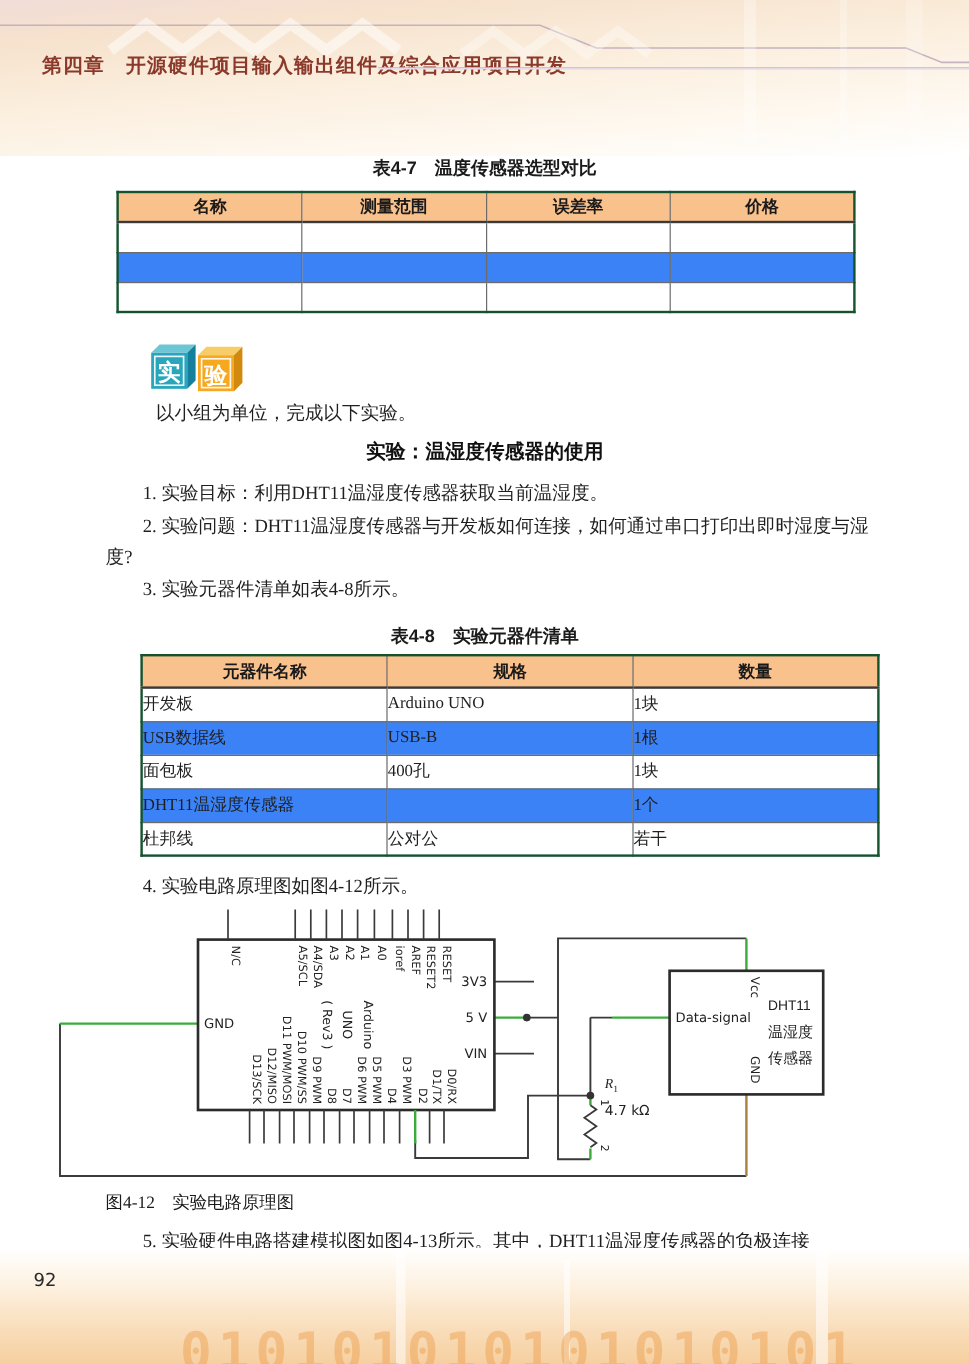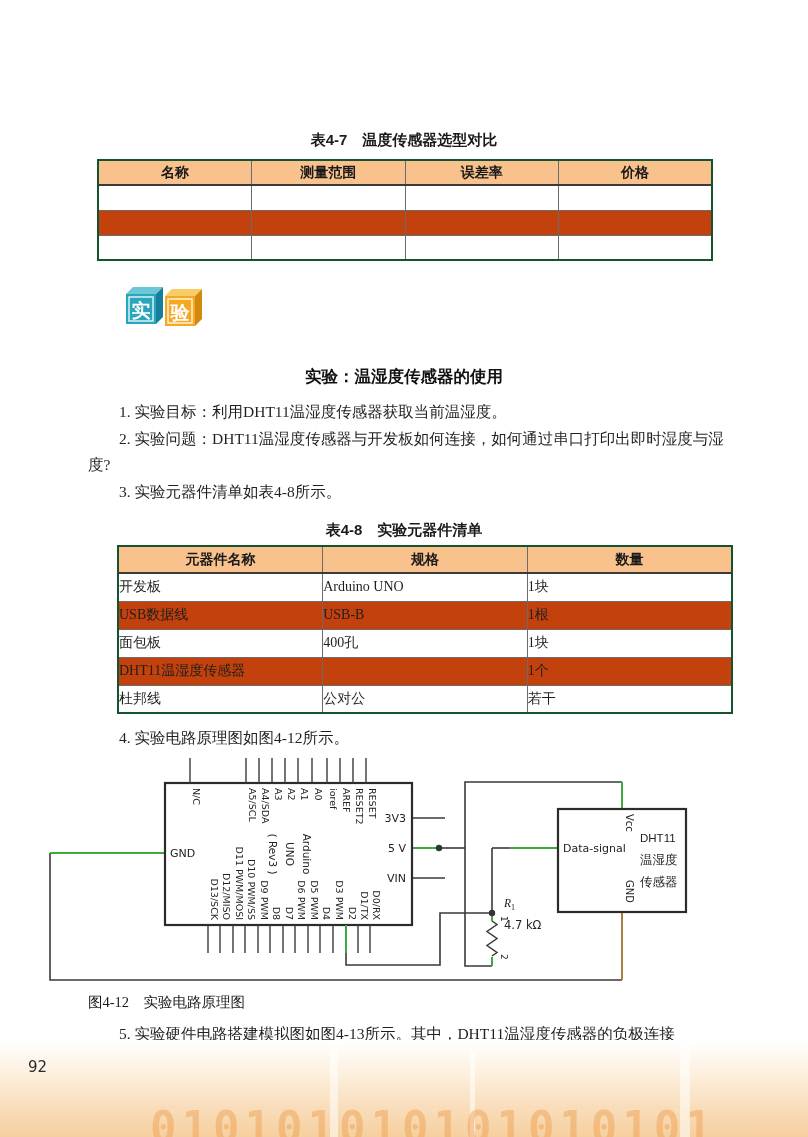--- a/index.html
+++ b/index.html
@@ -58,21 +58,21 @@
     font-weight:bold; font-size:14px; color:#1a1a1a;
     border:1px solid #6b6b6b; border-bottom:2px solid #3a3a3a;
   }
   table.book-table td {
     border:1px solid #6b6b6b; text-align:left; font-size:14px; color:#1f1f1f;
   }
   #table47 th { height:25px; }
   #table47 td { height:25px; }
   #table48 th { height:27px; }
   #table48 td { height:28px; }
-  tr.row-alt td { background:#c2410c; }
+  tr.row-alt td { background:#3b82f6; }
   
   #exp-badge { position:absolute; left:123px; top:284px; }
   
   #circuit-wrap { position:absolute; left:40px; top:750px; }
   
   #footer-band {
     position:absolute; left:0; bottom:0; width:808px; height:97px;
     background:linear-gradient(180deg, #ffffff 0%, #fdf0de 35%, #f9ddba 70%, #f6cf9f 100%);
     overflow:hidden;
   }
@@ -86,20 +86,32 @@
   #page-number {
     position:absolute; left:28px; top:18px;
     font-size:15px; color:#2a2a2a; font-family:"DejaVu Sans", sans-serif;
   }
 </style>
 </head>
 <body>
 
 <div id="page">
 
+  <div id="header-band">
+    <svg width="808" height="130" style="position:absolute;left:0;top:0;">
+      <path d="M0,21 H450 L497,40 H755 L785,52 H808" fill="none" stroke="#bca8bb" stroke-width="1.3" opacity="0.85"></path>
+      <path d="M92,42 l30,-22 l30,22 l30,-22 l30,22 l30,-22 l30,22 l30,-22 l30,22" fill="none" stroke="#ffffff" stroke-width="9" opacity="0.5"></path>
+      <path d="M385,45 l26,-19 l26,19 l26,-19 l26,19 l26,-19 l26,19" fill="none" stroke="#ffffff" stroke-width="8" opacity="0.35"></path>
+      <rect x="620" y="0" width="10" height="120" fill="#ffffff" opacity="0.30"></rect>
+      <rect x="700" y="0" width="6" height="120" fill="#ffffff" opacity="0.25"></rect>
+      <rect x="755" y="0" width="14" height="120" fill="#ffffff" opacity="0.20"></rect>
+    </svg>
+    <div id="chapter-title">第四章　开源硬件项目输入输出组件及综合应用项目开发</div>
+    <div class="title-rule"></div>
+  </div>
 
   <div class="tbl-caption" style="top:131px;">表4-7　温度传感器选型对比</div>
   <table id="table47" class="book-table js-table">
       <thead>
         <tr>
           <th>名称</th>
           <th>测量范围</th>
           <th>误差率</th>
           <th>价格</th>
         </tr>
@@ -132,20 +144,21 @@
     <rect x="3" y="10" width="30" height="30" fill="#29a5bc"></rect>
     <rect x="6" y="13" width="24" height="24" fill="none" stroke="rgba(255,255,255,0.9)" stroke-width="1.4"></rect>
     <text x="18" y="33" text-anchor="middle" font-size="19" font-weight="bold" fill="#ffffff" font-family="Liberation Sans, sans-serif">实</text>
     <polygon points="42,12 49,5 79,5 72,12" fill="#f8cd67"></polygon>
     <polygon points="72,12 79,5 79,35 72,42" fill="#d28a0e"></polygon>
     <rect x="42" y="12" width="30" height="30" fill="#f5a820"></rect>
     <rect x="45" y="15" width="24" height="24" fill="none" stroke="rgba(255,255,255,0.9)" stroke-width="1.4"></rect>
     <text x="57" y="35" text-anchor="middle" font-size="19" font-weight="bold" fill="#ffffff" font-family="Liberation Sans, sans-serif">验</text>
   </svg>
 
+  <div id="intro-line" class="body-serif">以小组为单位，完成以下实验。</div>
 
   <div id="exp-title">实验：温湿度传感器的使用</div>
 
   <div id="exp-items" class="body-serif">
     <p>1. 实验目标：利用DHT11温湿度传感器获取当前温湿度。</p>
     <p>2. 实验问题：DHT11温湿度传感器与开发板如何连接，如何通过串口打印出即时湿度与湿度?</p>
     <p>3. 实验元器件清单如表4-8所示。</p>
   </div>
 
   <div class="tbl-caption" style="top:521px;">表4-8　实验元器件清单</div>

